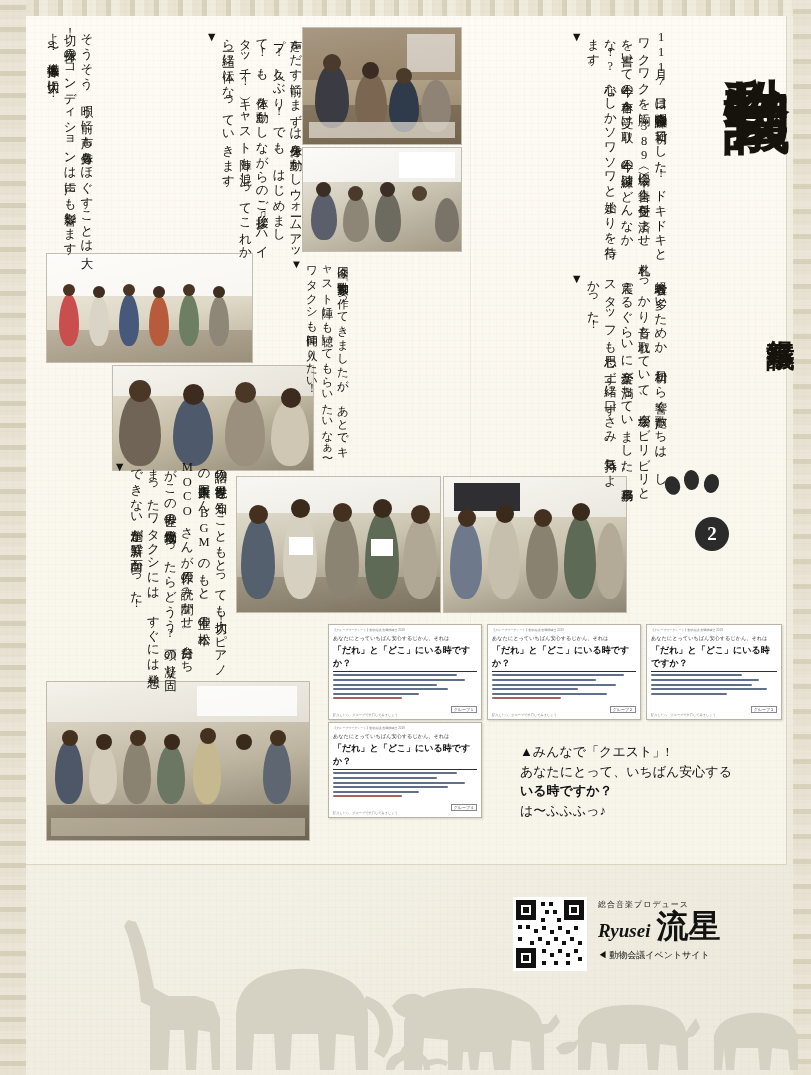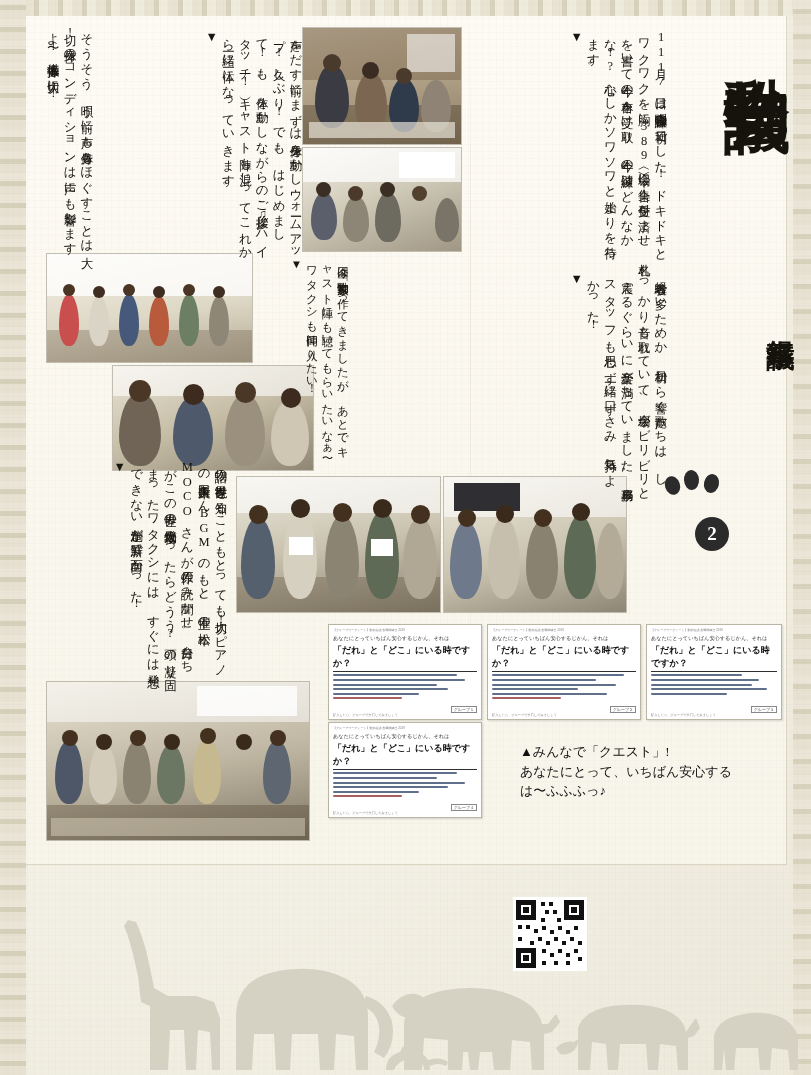--- a/index.html
+++ b/index.html
@@ -388,20 +388,21 @@
         <span class="d"></span>
         <span class="f"></span>
     </div>
     <div class="c-foot">記入したら、グループで共有してみましょう</div>
     <div class="c-badge">グループ４</div>
   </div>
 
   <div class="quest">
     <div>▲みんなで「クエスト」!</div>
     <div>あなたにとって、いちばん安心する</div>
+    <div class="l2">いる時ですか？</div>
     <div>は〜ふふふっ♪</div>
   </div>
 
 
   <div class="qr">
     <i style="left:3px;top:3px;width:20px;height:20px;"></i>
     <i style="left:8px;top:8px;width:10px;height:10px;background:#fff"></i>
     <i style="left:10px;top:10px;width:6px;height:6px;"></i>
     <i style="left:51px;top:3px;width:20px;height:20px;"></i>
     <i style="left:56px;top:8px;width:10px;height:10px;background:#fff"></i>
@@ -435,20 +436,28 @@
     <i style="left:37px;top:56px;width:4px;height:4px;"></i>
     <i style="left:45px;top:52px;width:4px;height:4px;"></i>
     <i style="left:53px;top:56px;width:4px;height:4px;"></i>
     <i style="left:61px;top:52px;width:4px;height:4px;"></i>
     <i style="left:29px;top:64px;width:4px;height:4px;"></i>
     <i style="left:41px;top:64px;width:4px;height:4px;"></i>
     <i style="left:53px;top:64px;width:4px;height:4px;"></i>
     <i style="left:65px;top:60px;width:4px;height:4px;"></i>
   </div>
 
+  <div class="brand">
+    <div class="tiny">総合音楽プロデュース</div>
+    <div class="row">
+      <div class="ryusei">Ryusei</div>
+      <div class="kanji">流星</div>
+    </div>
+    <div class="site">◀ 動物会議イベントサイト</div>
+  </div>
 
   <svg class="animals" viewBox="0 0 811 165">
     <g fill="#d5d1c3">
 
       <path d="M150 160 L150 96 L141 92 L138 66 L133 44 L128 26 L124 16 L128 10 L136 12 L141 24 L146 40 L150 58 L154 78 L168 86 L196 86 L214 92 L220 108 L220 160 L212 160 L210 122 L198 120 L196 160 L186 160 L184 120 L170 120 L168 160 Z"></path>
 
       <path d="M236 160 L236 104 Q238 70 274 62 Q312 54 340 66 Q366 76 368 104 L368 160 L356 160 L354 126 L336 124 L334 160 L320 160 L318 124 L292 124 L290 160 L276 160 L274 124 L254 124 L252 160 Z M366 86 Q386 92 392 112 Q396 132 384 148 L374 142 Q382 126 378 112 Q374 100 362 96 Z"></path>
 
       <path d="M404 160 L404 112 Q410 86 446 80 Q486 74 514 86 Q538 96 542 114 L548 114 L556 104 L560 112 L552 122 L544 124 L544 160 L532 160 L530 132 L512 130 L510 160 L498 160 L496 130 L464 130 L462 160 L450 160 L448 130 L424 128 L422 160 Z"></path>
 

